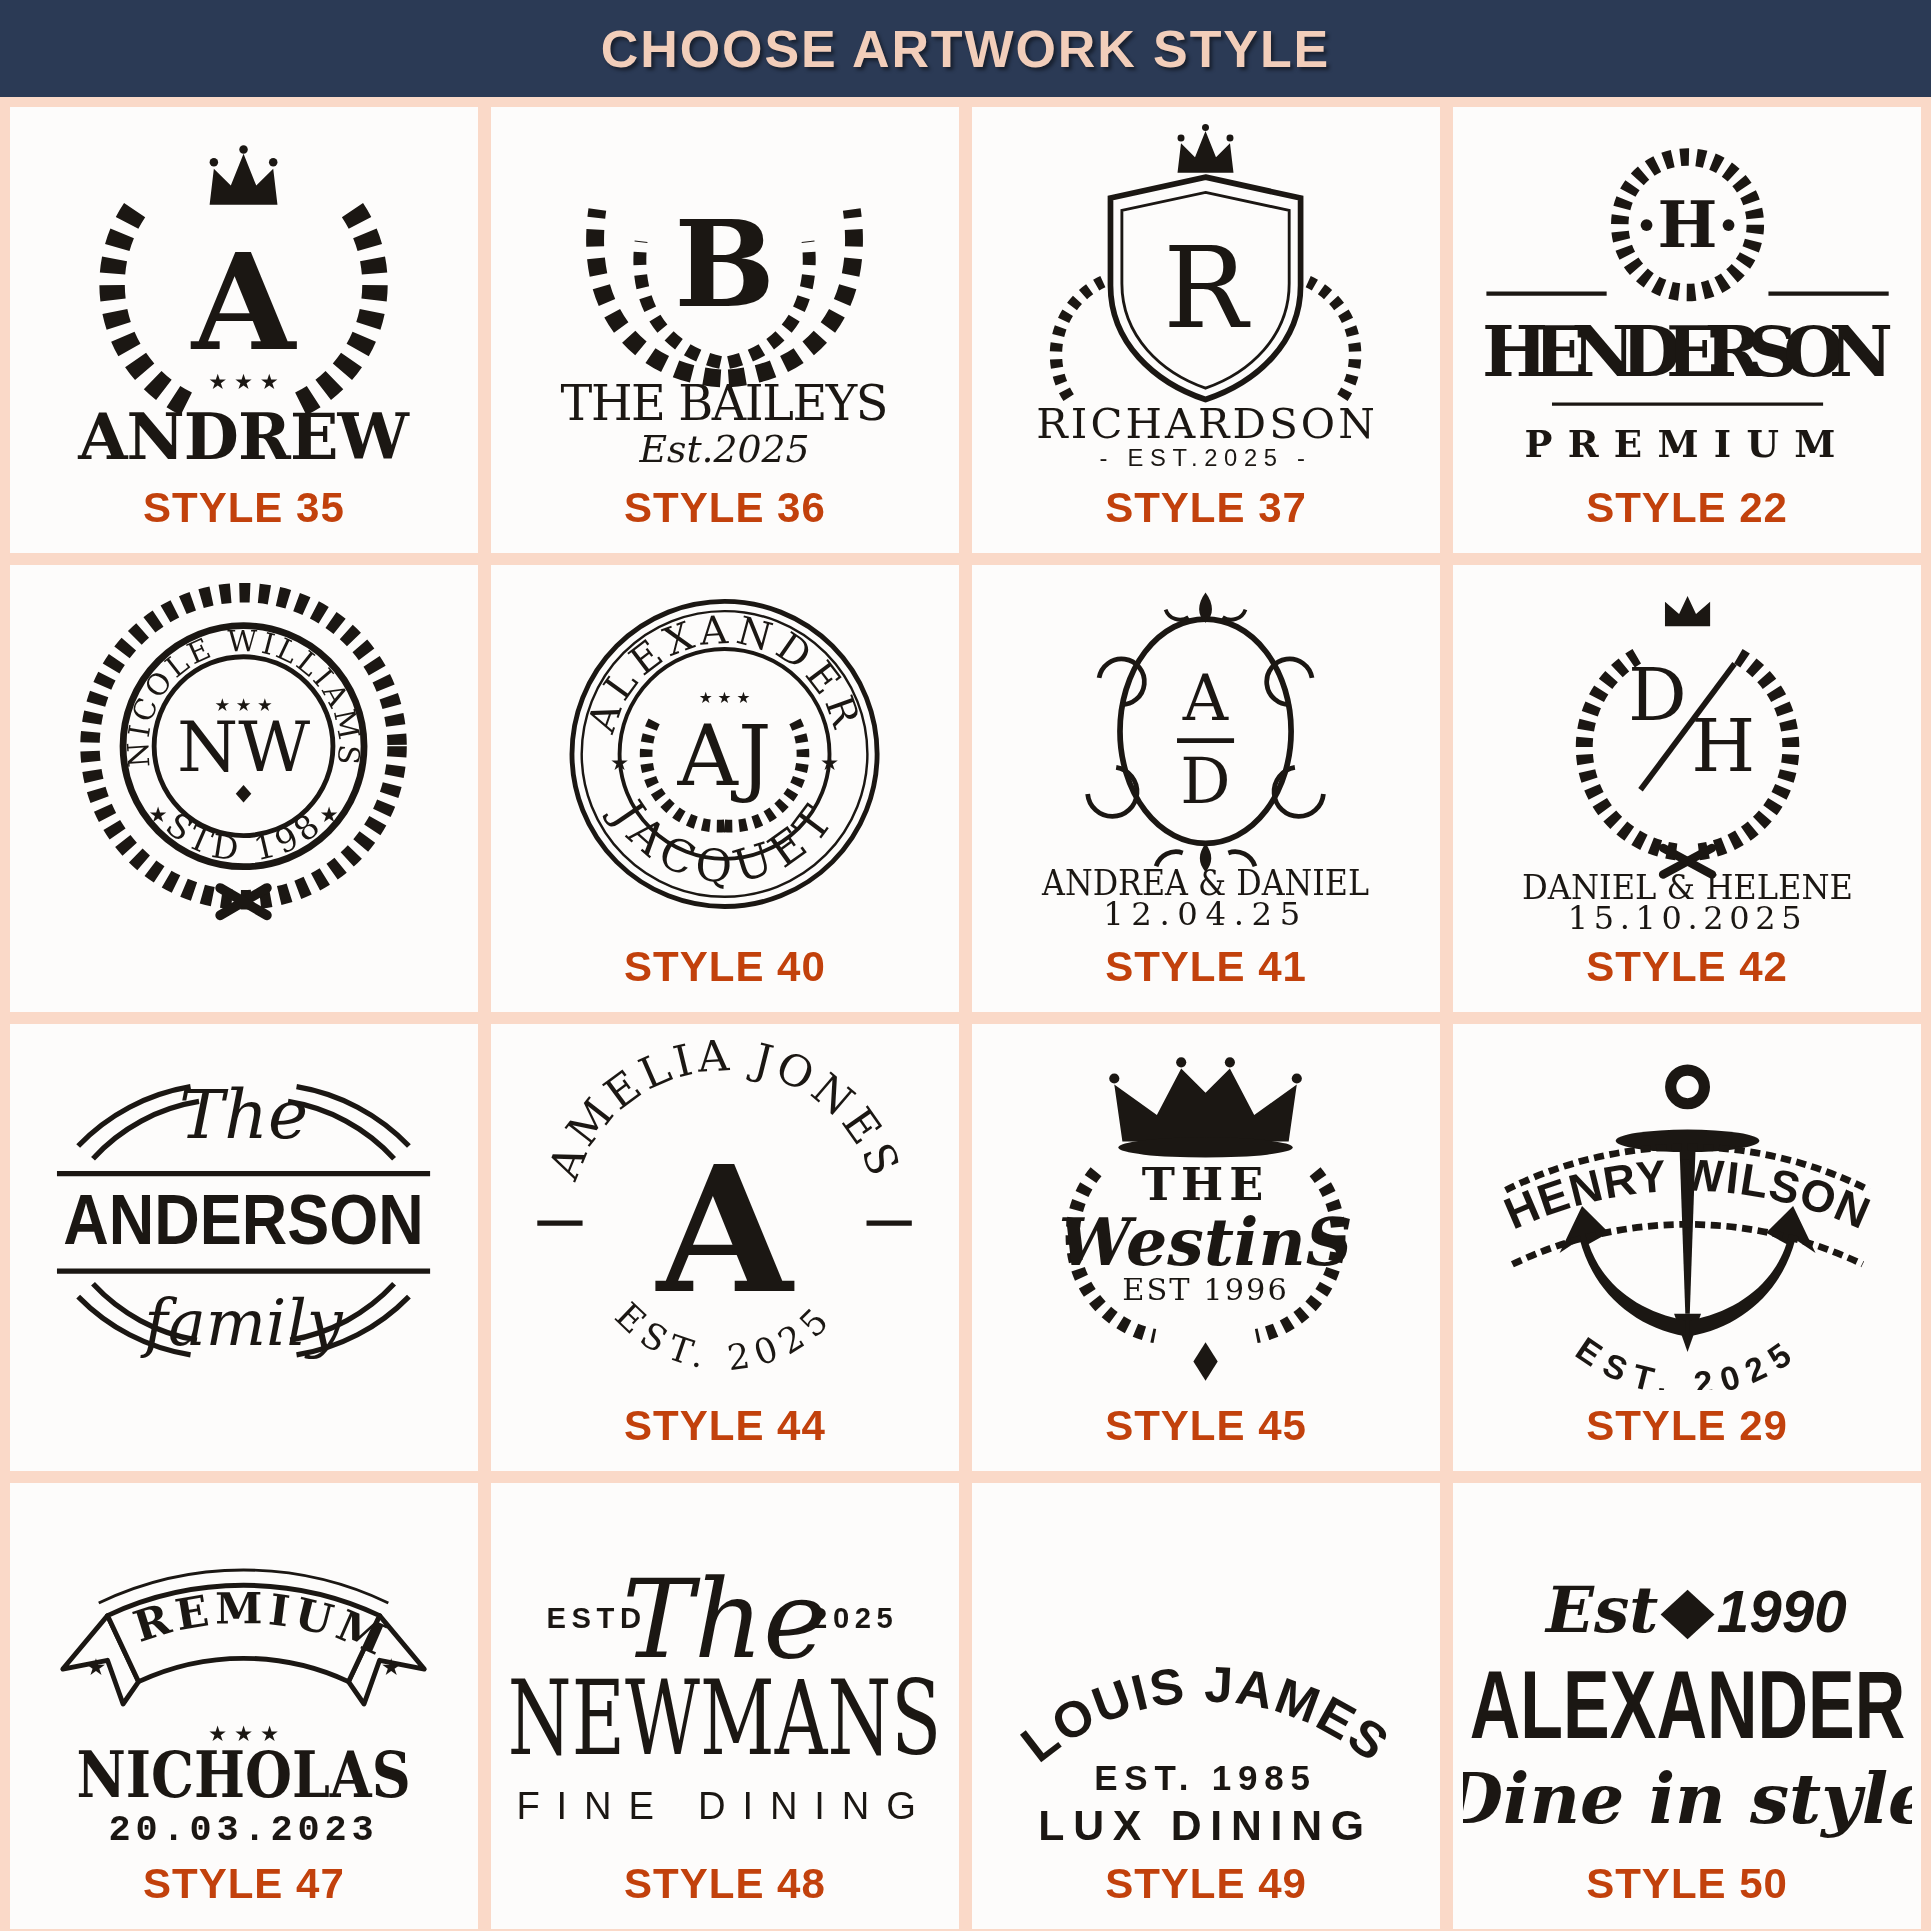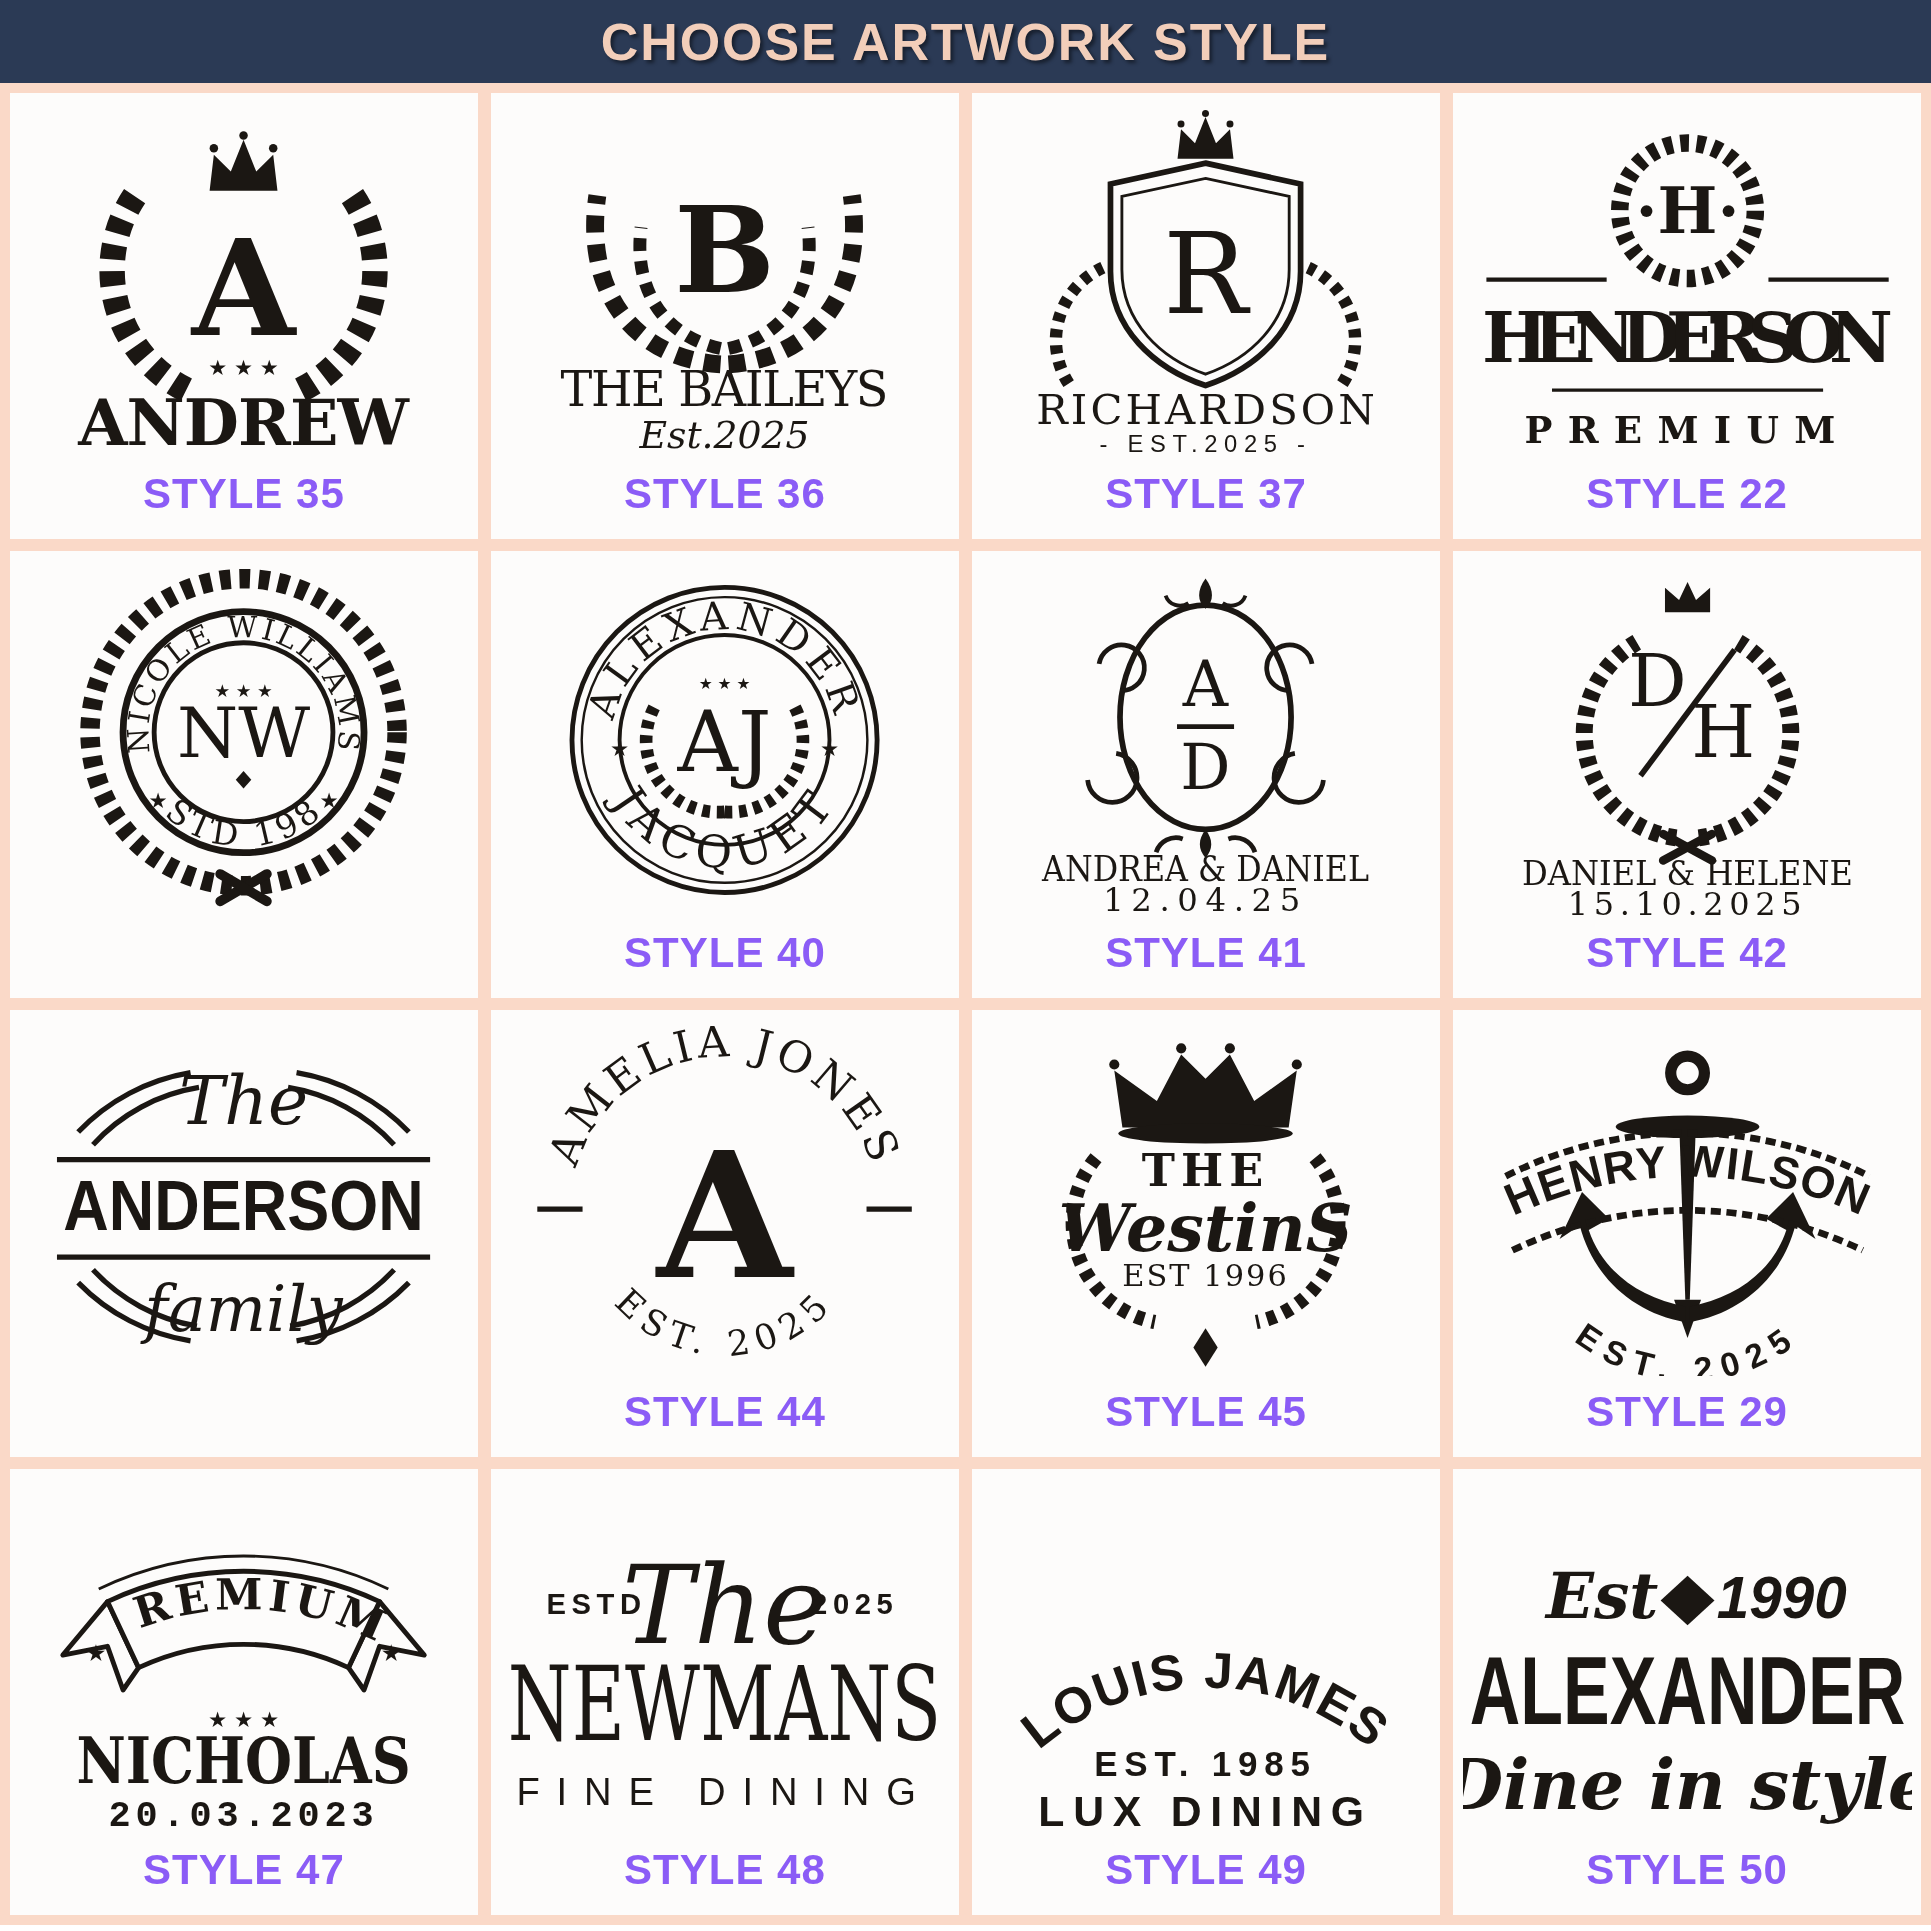--- a/index.html
+++ b/index.html
@@ -1,26 +1,26 @@
 <!DOCTYPE html>
 <html><head>
 <meta charset="utf-8">
 <style>
   html,body{margin:0;padding:0;background:#fff;}
   .page{width:1931px;height:1931px;position:relative;font-family:"Liberation Sans","DejaVu Sans",sans-serif;}
-  .topbar{height:83px;background:#2B3A55;display:flex;align-items:center;justify-content:center;}
+  .topbar{height:97px;background:#2B3A55;display:flex;align-items:center;justify-content:center;}
   .topbar h1{margin:0;font-size:52px;font-weight:600;letter-spacing:1.9px;color:#F2CEBA;
              text-shadow:2.9px 2.9px 3.9px rgba(0,0,0,.45);font-family:"Liberation Sans","DejaVu Sans",sans-serif;}
   .board{height:1842px;box-sizing:border-box;background:#FAD9C8;padding:9.7px;
          display:grid;grid-template-columns:repeat(4,1fr);grid-auto-rows:1fr;gap:12.6px;}
   .cell{position:relative;background:#FDFCFB;overflow:hidden;cursor:pointer;}
   .art{position:absolute;left:9.7px;right:9.7px;top:15.4px;bottom:81px;display:flex;align-items:center;justify-content:center;}
   .art svg{width:100%;height:100%;}
   .style-label{position:absolute;bottom:21px;left:0;width:100%;text-align:center;
-               font-size:42px;font-weight:bold;letter-spacing:1px;color:#8b5cf6;}
+               font-size:42px;font-weight:bold;letter-spacing:1px;color:#c2410c;}
   svg text{fill:#1B1713;}
   .serif{font-family:"DejaVu Serif","Liberation Serif",serif;}
   .sans{font-family:"Liberation Sans","DejaVu Sans",sans-serif;}
   .mono{font-family:"Liberation Mono","DejaVu Sans Mono",monospace;}
   .star{font-family:"DejaVu Sans",sans-serif;}
   .b{font-weight:bold;} .it{font-style:italic;}
 </style>
 </head>
 <body>
 

